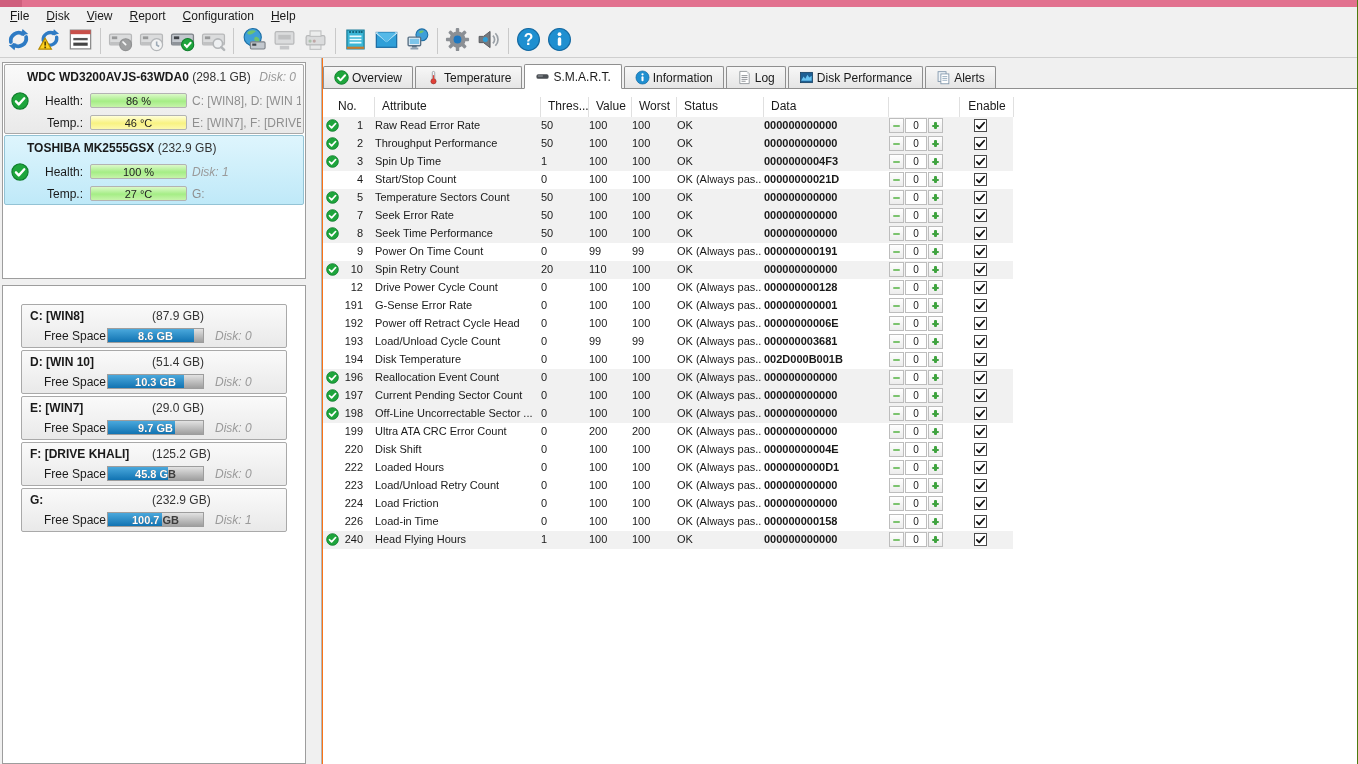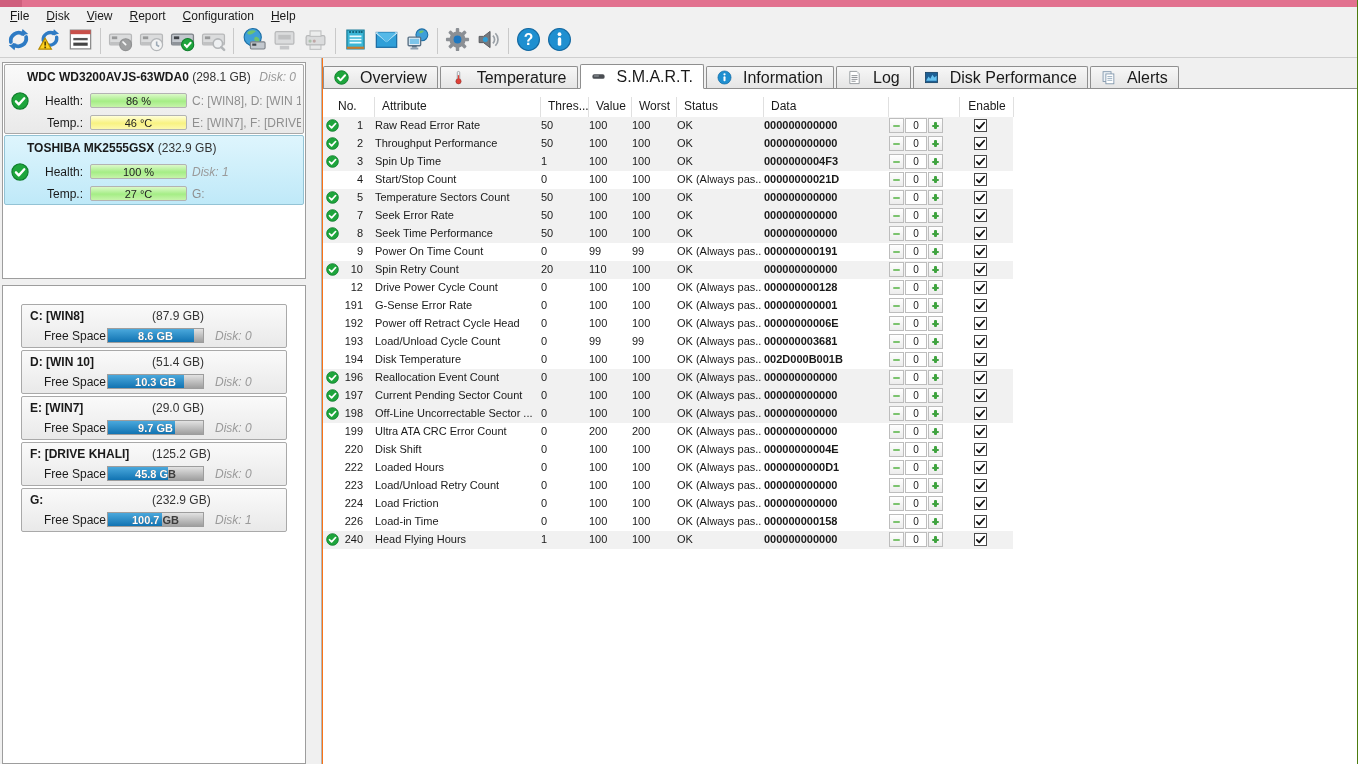--- a/index.html
+++ b/index.html
@@ -49,21 +49,21 @@
   .freebar .txt { position:absolute; inset:0; text-align:center; font-size:11px; font-weight:bold; line-height:14px; }
   .freebar .txt.dark { color:#3c3c3c; }
   .freebar .txt.light { color:#fff; }
   .pc-diskno { position:absolute; left:193px; top:24px; font-size:12px; font-style:italic; color:#9a9a9a; }
 
   .divider { position:absolute; left:310px; top:58px; width:12px; height:706px; background:#f0f0f0; border-right:1px solid #b5b5b5; }
 
   
   .main { position:absolute; left:323px; top:58px; right:0; bottom:0; background:#f0f0f0; }
   .tabs { position:absolute; left:0; top:5px; height:25px; display:flex; align-items:flex-end; z-index:2; }
-  .tab { display:flex; align-items:center; gap:11px; height:22px; padding:0 10px; margin-right:2px; font-size:16px; background:linear-gradient(#f7f7f7,#e5e5e5); border:1px solid #8f8f8f; border-bottom:none; border-radius:2px 2px 0 0; white-space:nowrap; }
+  .tab { display:flex; align-items:center; gap:3px; height:22px; padding:0 10px; margin-right:2px; font-size:12px; background:linear-gradient(#f7f7f7,#e5e5e5); border:1px solid #8f8f8f; border-bottom:none; border-radius:2px 2px 0 0; white-space:nowrap; }
   .tab.active { height:25px; background:#fff; margin-bottom:-1px; border-bottom:1px solid #fff; z-index:3; }
   .tab .tab-icon svg { width:15px; height:15px; display:block; }
   .tabline { position:absolute; left:0; top:30px; right:0; height:1px; background:#8f8f8f; z-index:1; }
   .content { position:absolute; left:0; top:31px; right:0; bottom:0; background:#fff; }
 
   .thead { position:absolute; left:7px; top:8px; width:690px; height:20px; font-size:12px; }
   .th { position:absolute; top:2px; color:#1a1a1a; white-space:nowrap; }
   .th-sep { position:absolute; top:0; width:1px; height:20px; background:#e0e0e0; }
   .tbody { position:absolute; left:0; top:28px; width:690px; }
   .trow { position:relative; height:18px; font-size:11px; }

